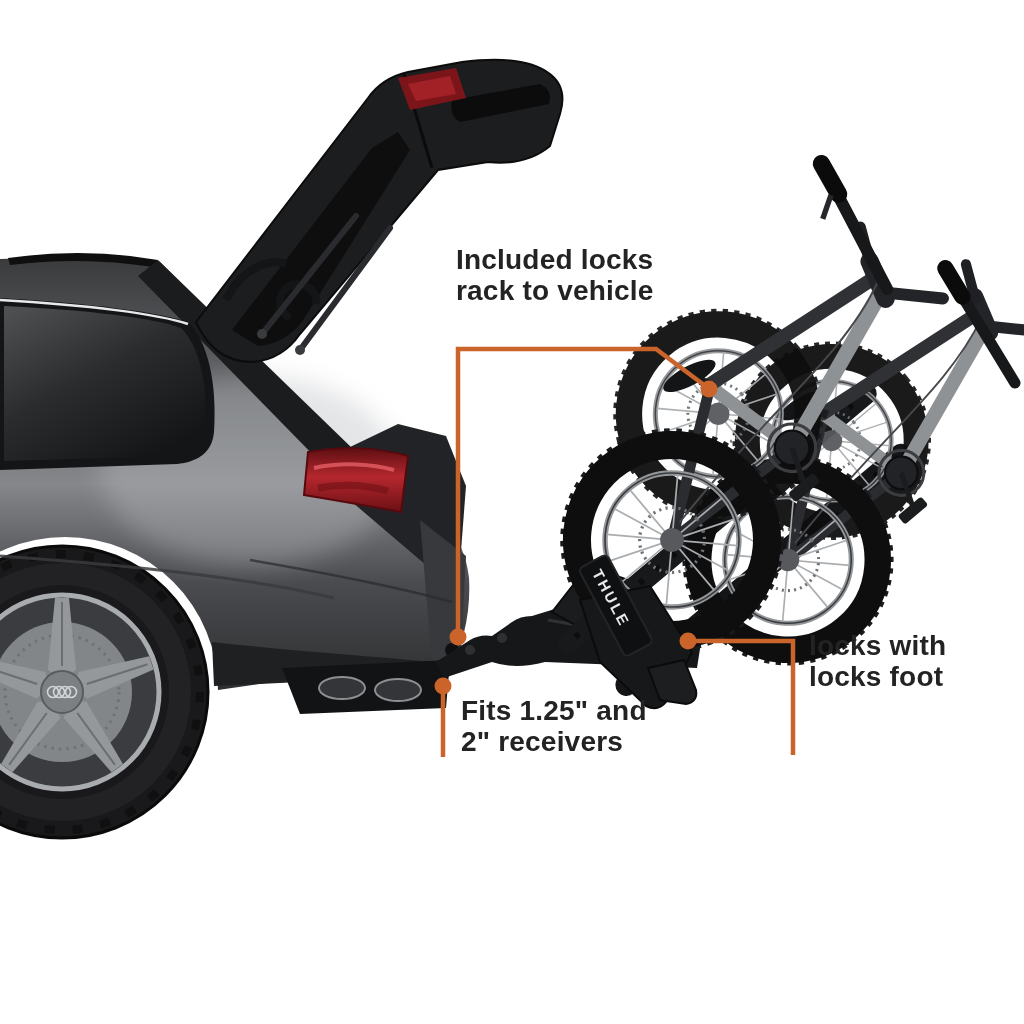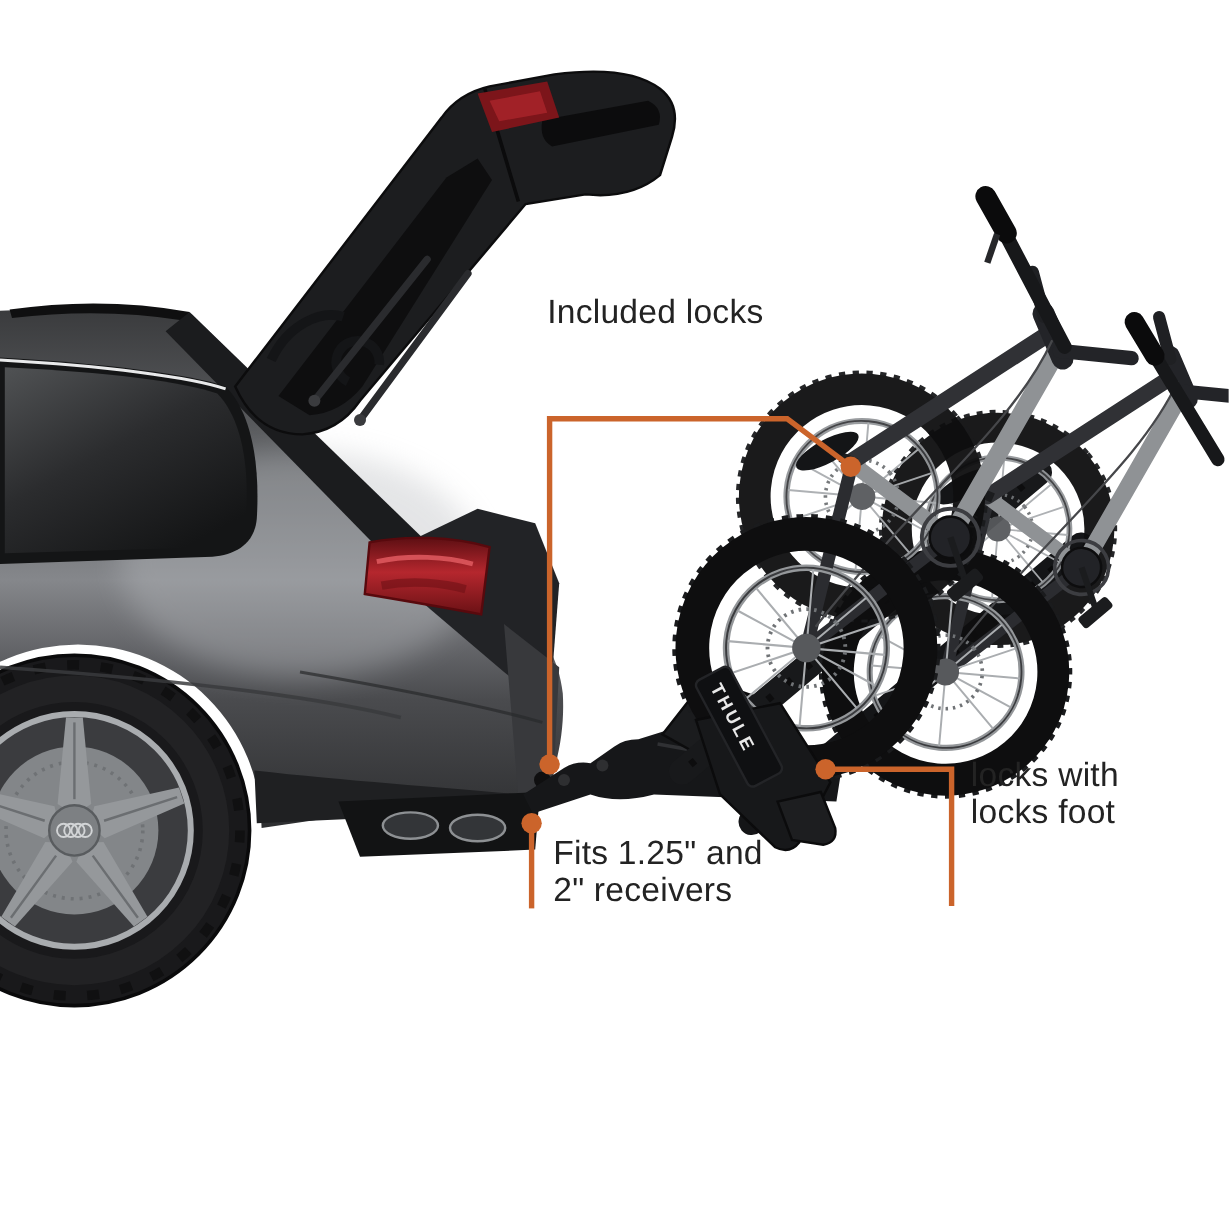--- a/index.html
+++ b/index.html
@@ -1,19 +1,19 @@
 <!DOCTYPE html>
 <html><head>
 <meta charset="utf-8">
 <style>
   html,body{margin:0;padding:0;background:#fff;}
   #stage{position:relative;width:1024px;height:1024px;background:#ffffff;overflow:hidden;
          font-family:"Liberation Sans",sans-serif;}
   #scene{position:absolute;left:0;top:0;}
-  .anno{position:absolute;font-weight:400;font-size:28px;line-height:31px;color:#232323;letter-spacing:.2px;}
+  .anno{position:absolute;font-weight:700;font-size:28px;line-height:31px;color:#232323;letter-spacing:.2px;}
   .anno span{display:block;white-space:nowrap;}
 </style>
 </head>
 <body>
 
 <div id="stage">
 
 <svg id="scene" width="1024" height="1024" viewBox="0 0 1024 1024">
   <defs>
     <linearGradient id="bodyGrad" x1="0" y1="0" x2="0" y2="1">
@@ -205,20 +205,21 @@
   <g fill="#CB642B" stroke="none">
     <circle cx="709" cy="389" r="8.5" fill="#CB642B"></circle>
     <circle cx="458" cy="637" r="8.5" fill="#CB642B"></circle>
     <circle cx="443" cy="686" r="8.5" fill="#CB642B"></circle>
     <circle cx="688" cy="641" r="8.5" fill="#CB642B"></circle>
   </g>
 </svg>
 
 <div class="anno" style="left:456px;top:244px">
   <span>Included locks</span>
+  <span>rack to vehicle</span>
 </div>
 
 <div class="anno" style="left:461px;top:695px">
   <span>Fits 1.25" and</span>
   <span>2" receivers</span>
 </div>
 
 <div class="anno" style="left:809px;top:630px">
   <span>locks with</span>
   <span>locks foot</span>

